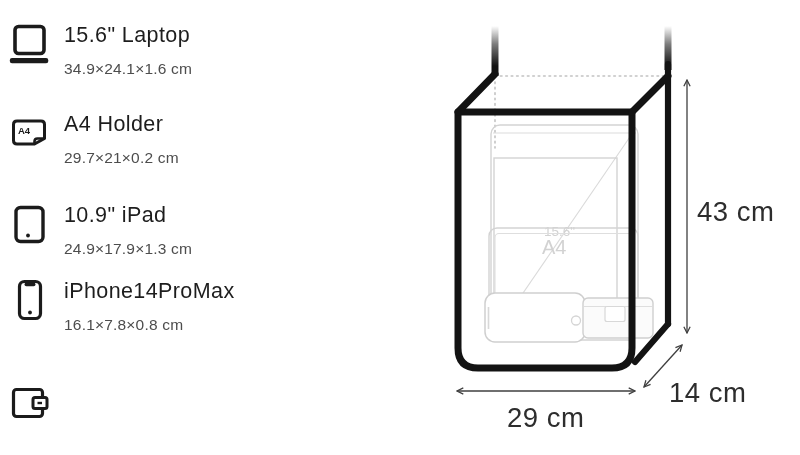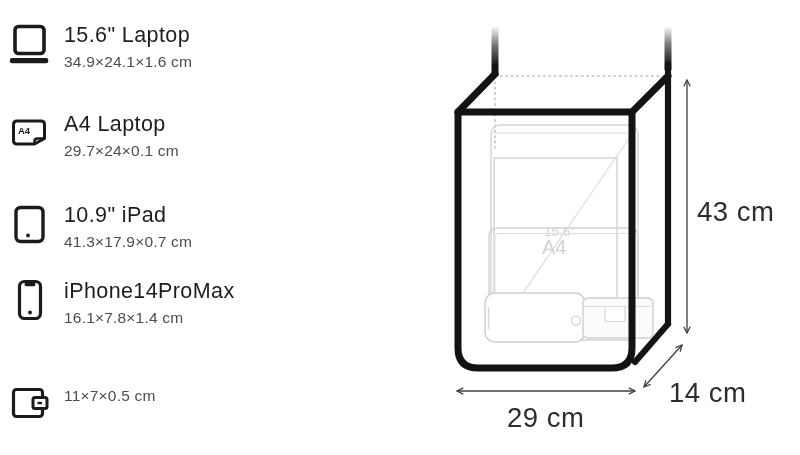--- a/index.html
+++ b/index.html
@@ -4,21 +4,21 @@
 <style>
   html,body{margin:0;padding:0;background:#ffffff;}
   .stage{
     position:relative;width:800px;height:455px;background:#ffffff;overflow:hidden;
     font-family:"Liberation Sans", sans-serif;
   }
   .item{position:absolute;left:9px;display:flex;gap:15px;align-items:flex-start;}
   .icon-box{width:40px;height:44px;flex:0 0 40px;display:flex;align-items:center;justify-content:center;}
   .icon-box svg{display:block;overflow:visible;}
   .item .title{font-size:21.5px;line-height:25px;color:#1d1d1d;letter-spacing:.4px;white-space:nowrap;}
-  .item .dims{font-size:15.5px;line-height:19px;color:#4d4d4d;margin-top:4px;letter-spacing:.2px;white-space:nowrap;}
+  .item .dims{font-size:15.5px;line-height:19px;color:#4d4d4d;margin-top:11px;letter-spacing:.2px;white-space:nowrap;}
   .diagram{position:absolute;left:440px;top:0;width:360px;height:455px;}
   .dimlabel{font-size:27.5px;fill:#2d2d2d;letter-spacing:.5px;}
   .faintlabel{fill:#d2d2d2;}
 </style>
 </head>
 <body>
 
 <div class="stage">
 
   <div class="item" style="top:23px">
@@ -36,62 +36,61 @@
 
   <div class="item" style="top:112px">
     <div class="icon-box">
       <svg width="40" height="44" viewBox="0 0 40 44">
         <path d="M25.5,32 H8 Q4.5,32 4.5,28.5 V12.5 Q4.5,9 8,9 H32 Q35.5,9 35.5,12.5 V26.5 L25.5,32 Z" fill="none" stroke="#1b1b1b" stroke-width="3" stroke-linejoin="round"></path>
         <path d="M25.5,32 V29.5 Q25.5,26.5 28.5,26.5 H35.5" fill="none" stroke="#1b1b1b" stroke-width="2.6"></path>
         <text x="9" y="21.5" font-size="9.5" font-weight="bold" fill="#1b1b1b">A4</text>
       </svg>
     </div>
     <div class="txt">
-      <div class="title">A4 Laptop</div>
-      <div class="dims">29.7×24×0.1 cm</div>
+      <div class="title">A4 Holder</div>
+      <div class="dims">29.7×21×0.2 cm</div>
     </div>
   </div>
 
   <div class="item" style="top:203px">
     <div class="icon-box">
       <svg width="40" height="44" viewBox="0 0 40 44">
         <rect x="7" y="4.5" width="27" height="34" rx="4.5" fill="none" stroke="#1b1b1b" stroke-width="3.4"></rect>
         <circle cx="19" cy="32.5" r="1.9" fill="#1b1b1b"></circle>
       </svg>
     </div>
     <div class="txt">
       <div class="title">10.9" iPad</div>
-      <div class="dims">41.3×17.9×0.7 cm</div>
+      <div class="dims">24.9×17.9×1.3 cm</div>
     </div>
   </div>
 
   <div class="item" style="top:279px">
     <div class="icon-box">
       <svg width="40" height="44" viewBox="0 0 40 44">
         <rect x="10.5" y="2.5" width="21" height="37" rx="5" fill="none" stroke="#1b1b1b" stroke-width="3.2"></rect>
         <rect x="15.5" y="3.6" width="11" height="3.6" rx="1.8" fill="#1b1b1b"></rect>
         <circle cx="21" cy="33.5" r="1.9" fill="#1b1b1b"></circle>
       </svg>
     </div>
     <div class="txt">
       <div class="title">iPhone14ProMax</div>
-      <div class="dims">16.1×7.8×1.4 cm</div>
+      <div class="dims">16.1×7.8×0.8 cm</div>
     </div>
   </div>
 
   <div class="item" style="top:382px">
     <div class="icon-box">
       <svg width="40" height="44" viewBox="0 0 40 44">
         <rect x="4.5" y="7.5" width="29" height="27" rx="3" fill="none" stroke="#1b1b1b" stroke-width="3.2"></rect>
         <rect x="24" y="15.5" width="14" height="11" rx="2" fill="#ffffff" stroke="#1b1b1b" stroke-width="3"></rect>
         <path d="M28.5,21 H33" stroke="#1b1b1b" stroke-width="2.4"></path>
       </svg>
     </div>
     <div class="txt">
-      <div class="dims">11×7×0.5 cm</div>
     </div>
   </div>
 
   <svg class="diagram" viewBox="0 0 360 455">
     <defs>
       <linearGradient id="strapFade" gradientUnits="userSpaceOnUse" x1="0" y1="26" x2="0" y2="66">
         <stop offset="0" stop-color="#131313" stop-opacity="0"></stop>
         <stop offset="0.45" stop-color="#131313" stop-opacity="0.55"></stop>
         <stop offset="1" stop-color="#131313" stop-opacity="1"></stop>
       </linearGradient>

